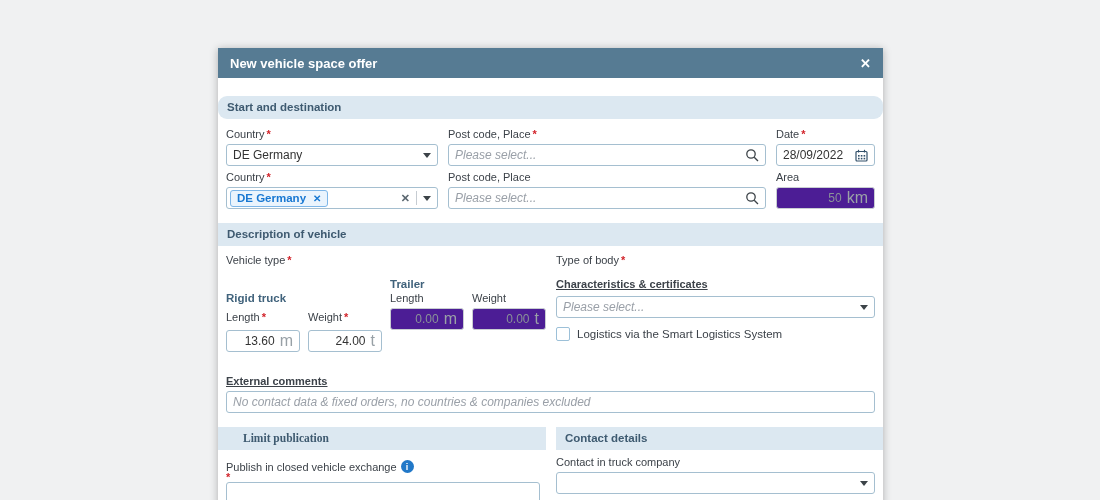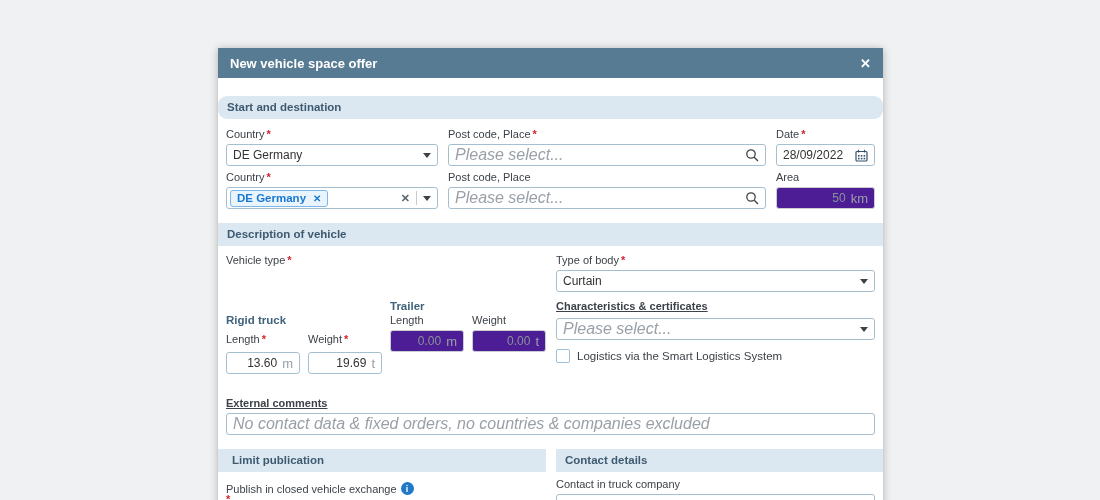--- a/index.html
+++ b/index.html
@@ -34,23 +34,23 @@
   .req { color: #d2232a; font-weight: bold; margin-left: 2px; }
   .grp { font-weight: bold; color: #41637c; font-size: 11.5px; line-height: 12px; margin-bottom: 2px; }
 
   .field {
     height: 22px; border: 1px solid #a5bfd0; border-radius: 3px; background: #fff;
     display: flex; align-items: center; padding: 0 6px; font-size: 12px; color: #333;
   }
   .field.disabled { background: #4c1d95; border-color: #c9ced2; color: #8a9298; }
   .field .val { flex: 1; }
   .field .num { flex: 1; text-align: right; }
-  .unit { color: #98a0a6; margin-left: 5px; font-size: 13px; }
+  .unit { color: #98a0a6; margin-left: 5px; font-size: 16px; }
   .field.disabled .unit { color: #9aa1a7; }
-  .txt { border: none; outline: none; background: transparent; flex: 1; font: inherit; font-size: 16px; color: #333; min-width: 0; }
+  .txt { border: none; outline: none; background: transparent; flex: 1; font: inherit; font-size: 12px; color: #333; min-width: 0; }
   .txt::placeholder { color: #9aa0a8; font-style: italic; }
   .caret { width: 0; height: 0; border-left: 4px solid transparent; border-right: 4px solid transparent; border-top: 5px solid #3c4348; margin-left: 6px; }
   .vdiv { width: 1px; height: 14px; background: #c6ccd2; margin: 0 6px; }
   .clear-x { color: #5b6770; font-weight: bold; font-size: 11px; }
 
   .grid3 { display: grid; grid-template-columns: 212px 318px 99px; column-gap: 10px; margin-top: 9px; }
   .grid3.row2 { margin-top: 5px; }
   .grid2 { display: grid; grid-template-columns: 319px 319px; column-gap: 11px; }
   .grid2.veh { margin-top: 8px; }
   .grid2.grp-row { margin-top: 8px; }
@@ -76,21 +76,21 @@
     width: 13px; height: 13px; border-radius: 50%; background: #2178c8; color: #fff;
     font-size: 9px; font-weight: bold; display: inline-flex; align-items: center;
     justify-content: center; margin-left: 4px; flex: none;
   }
 
   .ext-block { margin-top: 23px; }
   .ext-block .field { margin-top: 1px; }
 
   .bottom { margin-top: 14px; display: grid; grid-template-columns: 320px 319px; column-gap: 10px; }
   .bottom .band { margin: 0; }
-  .bottom .col-l .band { margin-left: -8px; padding-left: 14px; }
+  .bottom .col-l .band { margin-left: -8px; padding-left: 25px; font-family: Liberation Serif, serif; }
   .bottom .col-r .band { margin-right: -8px; }
   .pub-lbl { margin-top: 10px; margin-bottom: 0; }
   .req-line { height: 9px; line-height: 9px; font-size: 11px; }
   .w314 { width: 314px; }
   .co-lbl { margin-top: 6px; }
 
   svg.icon { flex: none; }
 </style>
 </head>
 <body>
@@ -202,24 +202,20 @@
         <div class="lbl">
           <span>Vehicle type</span>
             <span class="req">*</span>
         </div>
       </div>
       <div>
         <div class="lbl">
           <span>Type of body</span>
             <span class="req">*</span>
         </div>
-        <div class="field">
-          <span class="val">Curtain</span>
-          <span class="caret"></span>
-        </div>
       </div>
     </div>
 
     <div class="grid2 grp-row">
       <div class="mini-grid">
         <div class="grp span2b">Trailer</div>
         <div class="grp span2a">Rigid truck</div>
 
         <div class="lbl">
             <span>Length</span>
@@ -242,21 +238,21 @@
         </div>
         <div class="field disabled">
           <span class="num">0.00</span>
             <span class="unit">t</span>
         </div>
         <div class="field">
           <span class="num">13.60</span>
             <span class="unit">m</span>
         </div>
         <div class="field">
-          <span class="num">19.69</span>
+          <span class="num">24.00</span>
             <span class="unit">t</span>
         </div>
       </div>
 
       <div>
         <div class="lbl b" style="margin-bottom:6px;">
           <span>Characteristics &amp; certificates</span>
         </div>
         <div class="field">
           <span class="val txt" style="flex:1; color:#9aa0a8; font-style:italic;">Please select...</span>

